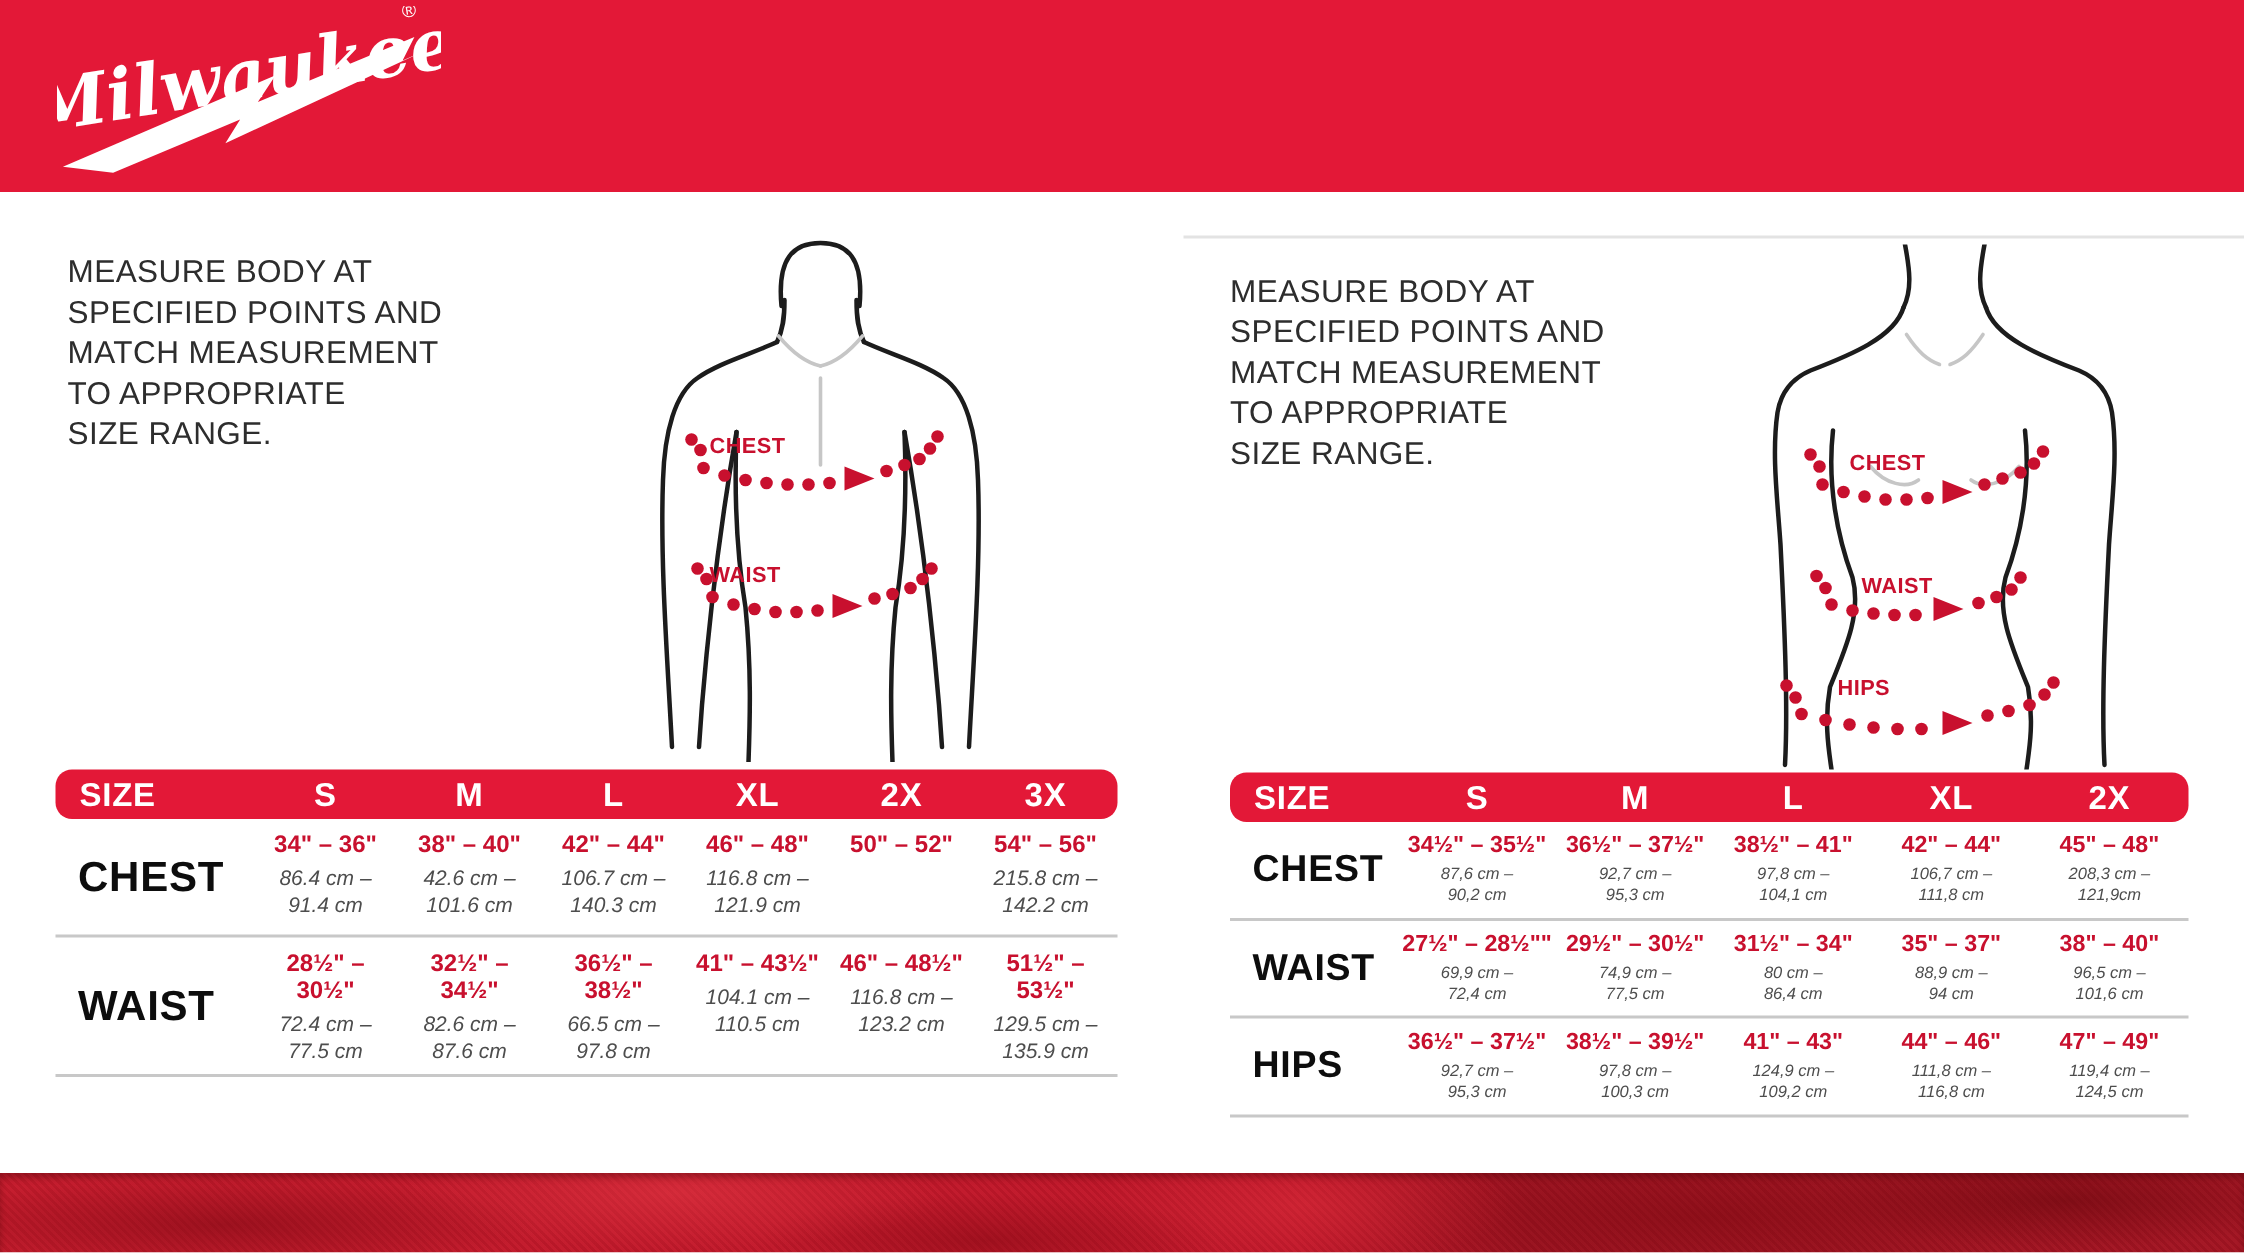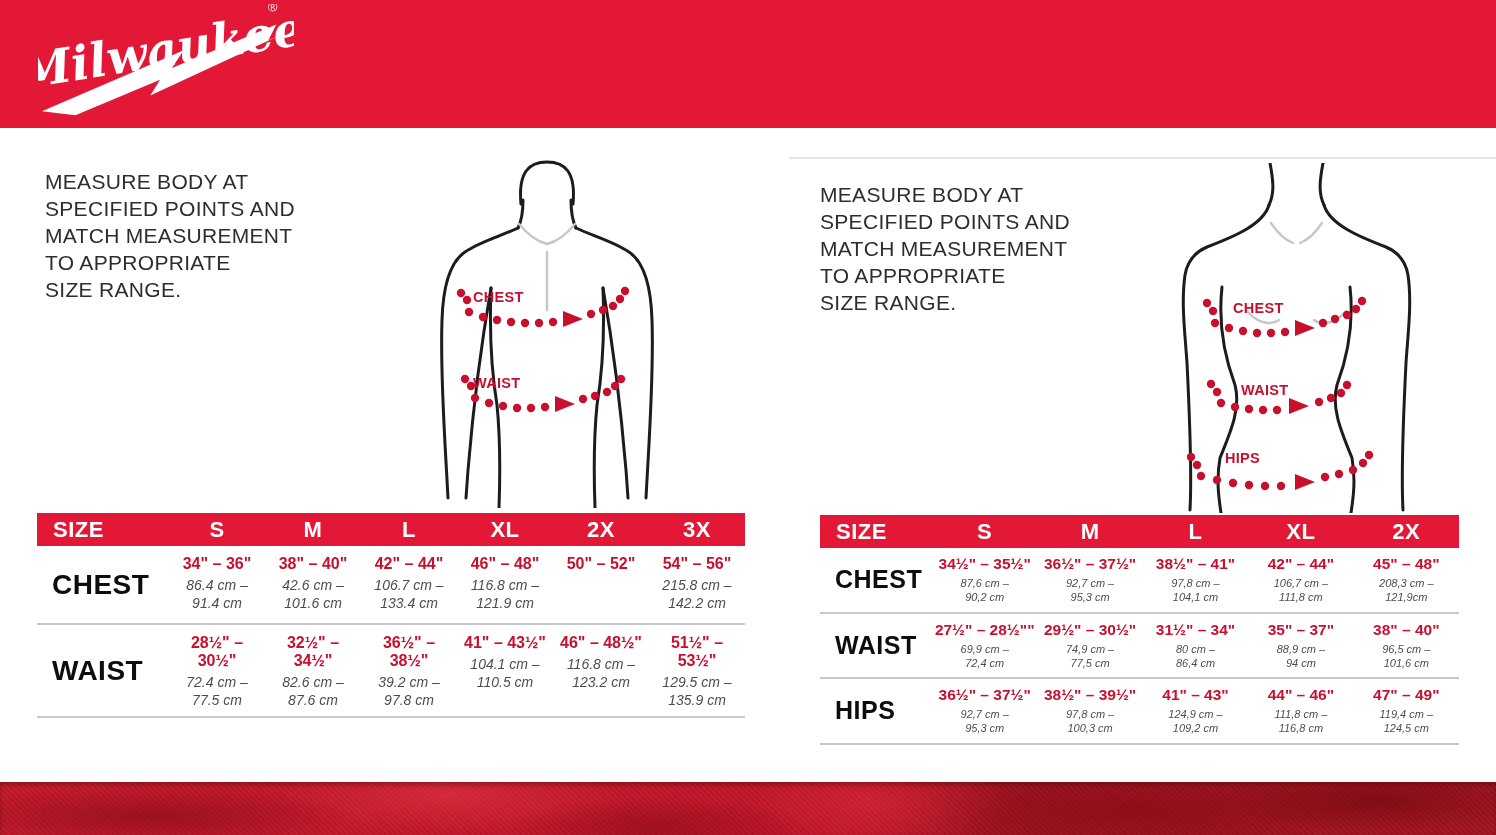--- a/index.html
+++ b/index.html
@@ -36,21 +36,21 @@
   .figure-svg.womens { left:1163px; top:163px; width:255px; height:350px; }
   .fig-outline { fill:none; stroke:#1c1c1c; stroke-width:3; stroke-linecap:round; }
   .fig-gray { fill:none; stroke:#c6c6c6; stroke-width:2.4; stroke-linecap:round; }
   .fig-dot { fill:#C8102E; }
   .fig-arrow { fill:#C8102E; }
   .fig-label { font-family:"Liberation Sans", sans-serif; font-weight:bold; font-size:14.5px; fill:#C8102E; letter-spacing:.3px; }
   
   .size-table { position:absolute; border-bottom:2px solid #c8c8c8; }
   .table-mens { left:37px; top:513px; width:708px; }
   .table-womens { left:820px; top:515px; width:639px; }
-  .t-header { display:grid; background:#E31837; height:33px; align-items:center; }
+  .t-header { display:grid; background:#E31837; height:33px; align-items:center;border-radius:11px; }
   .table-mens .t-header, .table-mens .trow { grid-template-columns:132px repeat(6,1fr); }
   .table-womens .t-header, .table-womens .trow { grid-template-columns:112px repeat(5,1fr); }
   .th { color:#ffffff; font-weight:bold; font-size:22px; text-align:center; letter-spacing:.5px; }
   .th-size { text-align:left; padding-left:16px; }
   .trow { display:grid; align-items:start; }
   .trow + .trow { border-top:2px solid #c8c8c8; }
   .table-mens .trow { min-height:77px; }
   .table-womens .trow { min-height:62px; }
   .row-label { align-self:center; font-weight:bold; color:#0d0d0d; padding-left:15px; letter-spacing:.5px; }
   .table-mens .row-label { font-size:28px; }
@@ -174,21 +174,21 @@
 91.4 cm</div>
           </div>
           <div class="cell">
             <div class="in">38" – 40"</div>
             <div class="cm">42.6 cm –
 101.6 cm</div>
           </div>
           <div class="cell">
             <div class="in">42" – 44"</div>
             <div class="cm">106.7 cm –
-133.4 cm</div>
+140.3 cm</div>
           </div>
           <div class="cell">
             <div class="in">46" – 48"</div>
             <div class="cm">116.8 cm –
 121.9 cm</div>
           </div>
           <div class="cell">
             <div class="in">50" – 52"</div>
           </div>
           <div class="cell">
@@ -204,21 +204,21 @@
             <div class="cm">72.4 cm –
 77.5 cm</div>
           </div>
           <div class="cell">
             <div class="in">32½" – 34½"</div>
             <div class="cm">82.6 cm –
 87.6 cm</div>
           </div>
           <div class="cell">
             <div class="in">36½" – 38½"</div>
-            <div class="cm">39.2 cm –
+            <div class="cm">66.5 cm –
 97.8 cm</div>
           </div>
           <div class="cell">
             <div class="in">41" – 43½"</div>
             <div class="cm">104.1 cm –
 110.5 cm</div>
           </div>
           <div class="cell">
             <div class="in">46" – 48½"</div>
             <div class="cm">116.8 cm –

